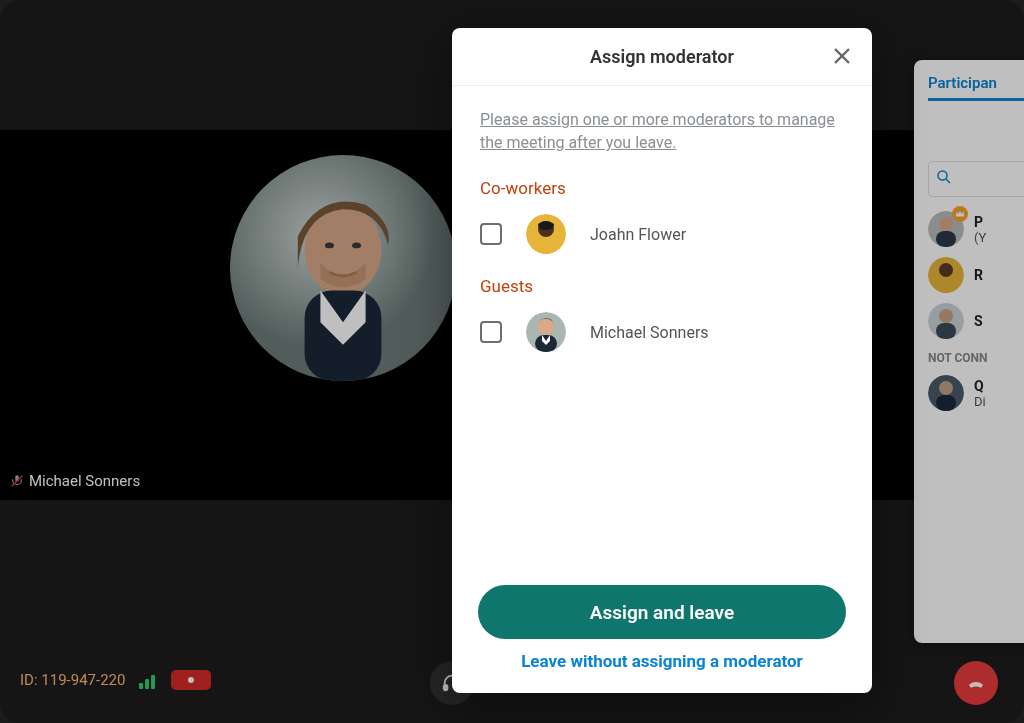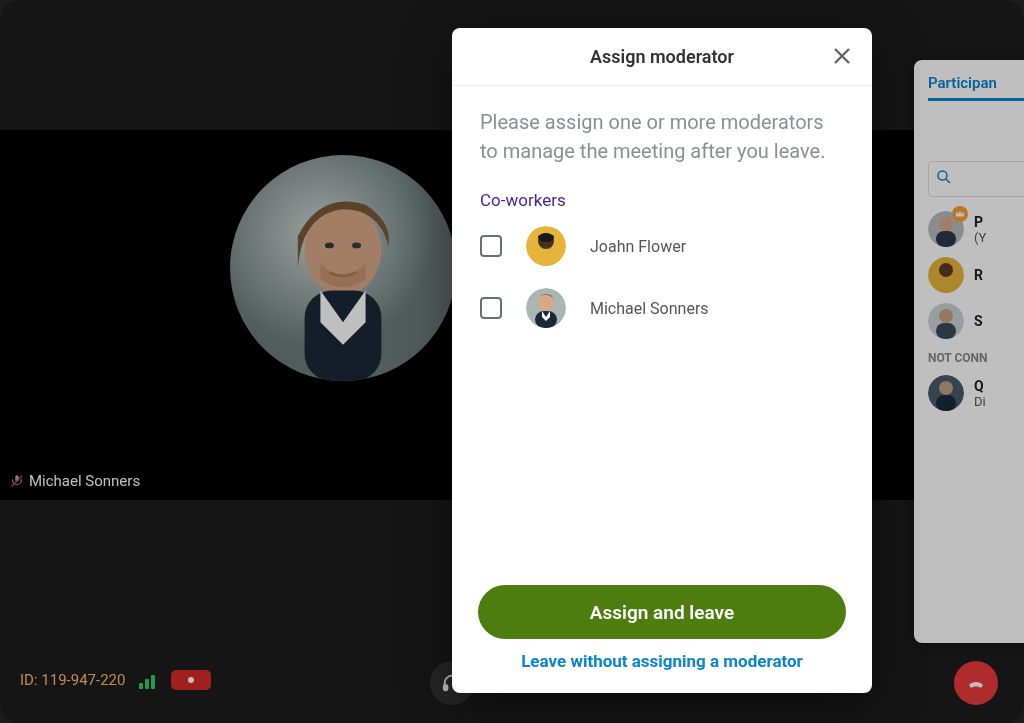--- a/index.html
+++ b/index.html
@@ -141,40 +141,40 @@
     position:absolute; right:14px; top:16px;
     width:28px; height:28px; cursor:pointer;
     color:#777;
   }
 
   .modal-body{
     padding:22px 28px 10px 28px;
     flex:1;
     overflow:auto;
   }
-  .modal-desc{ color:#8a8f94; font-size:20px; line-height:1.45; margin-bottom:24px;}
-  .group-label{ color:#4c1d95; font-size:17px; margin:6px 0 16px 0;}
+  .modal-desc{ color:#8a8f94; font-size:16px; line-height:1.45; margin-bottom:24px;text-decoration:underline;}
+  .group-label{ color:#c2410c; font-size:17px; margin:6px 0 16px 0;}
   .person-row{
     display:flex; align-items:center; gap:24px;
     margin-bottom:22px;
   }
   .chk{
     width:22px; height:22px; border:2px solid #6a6f73; border-radius:4px;
     cursor:pointer; flex:none;
   }
   .av-sm{ width:40px; height:40px; border-radius:50%; overflow:hidden; flex:none;}
   .person-name{ color:#555; font-size:16px;}
 
   .modal-footer{
     padding:14px 26px 22px 26px;
     display:flex; flex-direction:column; gap:12px; align-items:center;
   }
   .primary-btn{
     width:100%; height:54px; border-radius:30px;
-    background:#4d7c0f; color:#fff;
+    background:#0f766e; color:#fff;
     font-size:19px; font-weight:600;
     border:none; cursor:pointer;
   }
   .link-btn{
     background:none; border:none;
     color:#0a84d1; font-size:17px; font-weight:700;
     cursor:pointer;
   }
 
   
@@ -326,20 +326,21 @@
         <svg class="avatar" viewBox="0 0 40 40">
             <circle cx="20" cy="20" r="20" fill="#e7b43a"></circle>
             <circle cx="20" cy="15" r="8" fill="#4a2f1c"></circle>
             <path d="M12 10 Q20 4 28 10 Q28 16 20 16 Q12 16 12 10" fill="#1a1a1a"></path>
             <rect x="9" y="23" width="22" height="17" rx="9" fill="#e7b43a"></rect>
           </svg>
       </div>
       <span class="person-name">Joahn Flower</span>
     </div>
 
+    <div class="group-label">Guests</div>
     <div class="person-row">
       <span class="chk"></span>
       <div class="av-sm">
         <svg class="avatar" viewBox="0 0 40 40">
             <circle cx="20" cy="20" r="20" fill="#aab6b2"></circle>
             <circle cx="20" cy="15" r="8" fill="#d9a888"></circle>
             <path d="M12 12 Q14 6 20 6 Q27 6 28 13 Q28 9 22 7 Q14 6 12 12" fill="#7a5a3a"></path>
             <rect x="9" y="23" width="22" height="17" rx="9" fill="#1b2838"></rect>
             <path d="M16 23 L20 29 L24 23 L24 29 L20 33 L16 29 Z" fill="#fff"></path>
           </svg>

